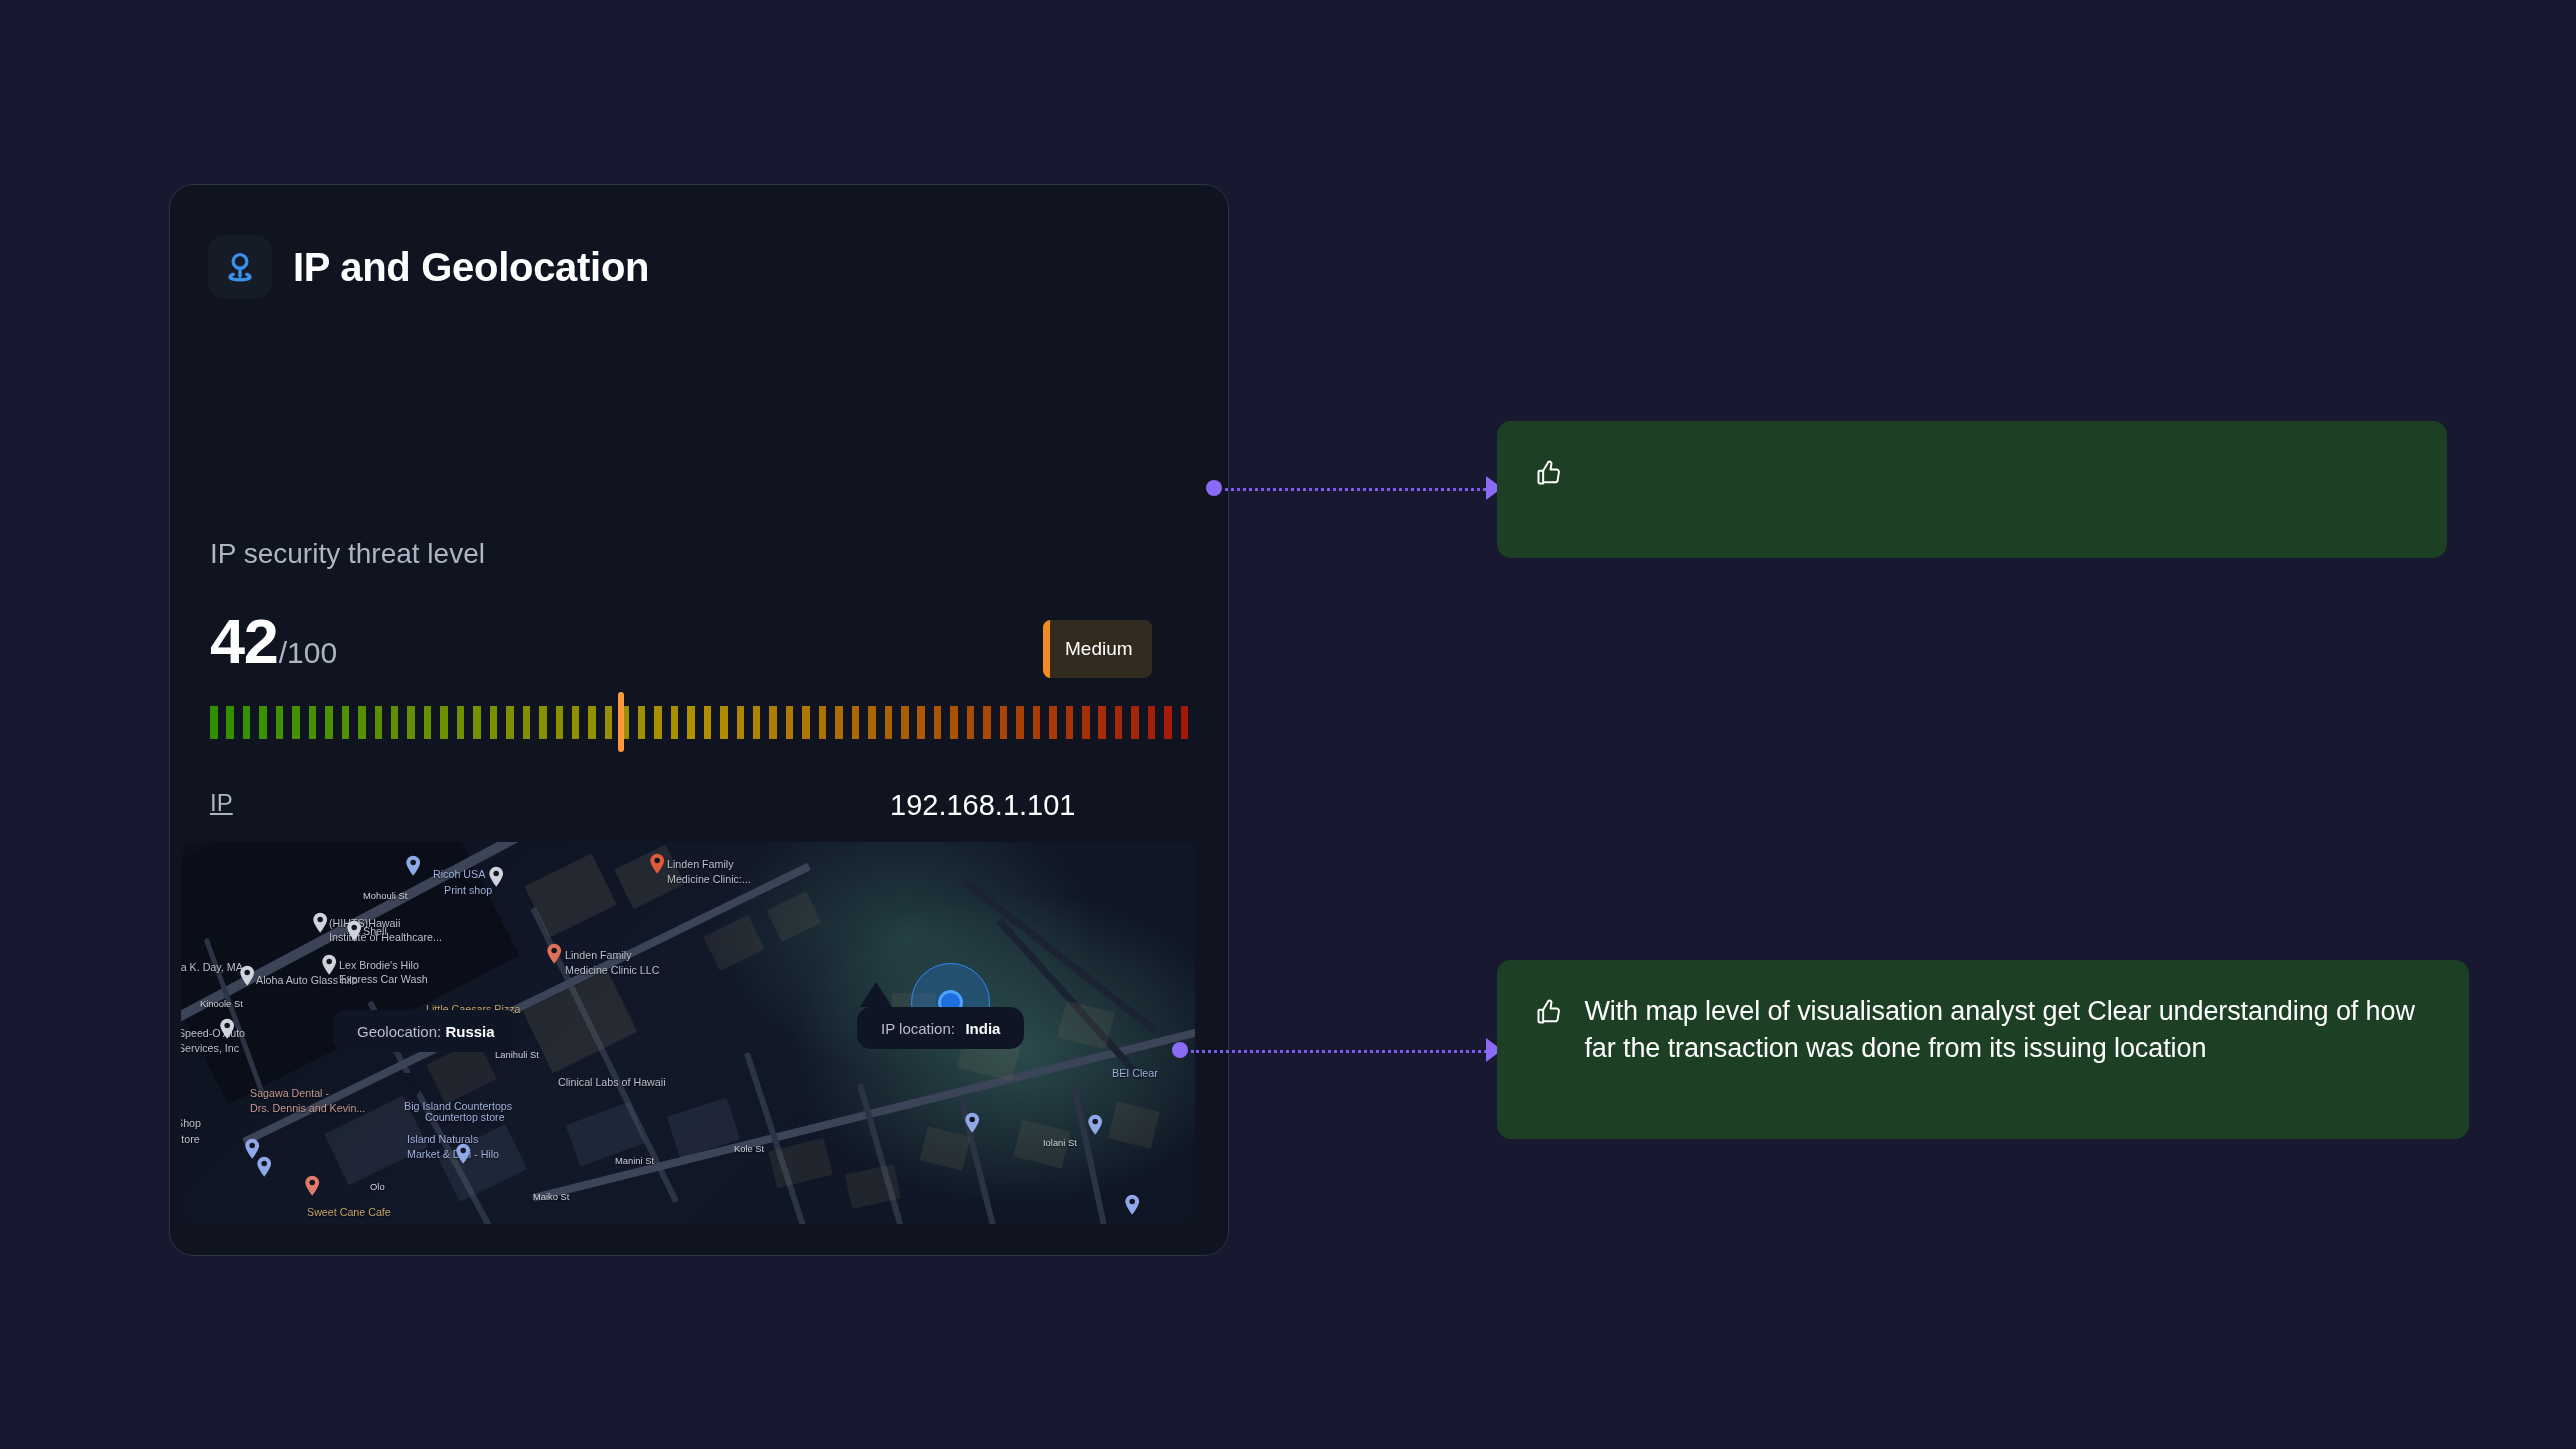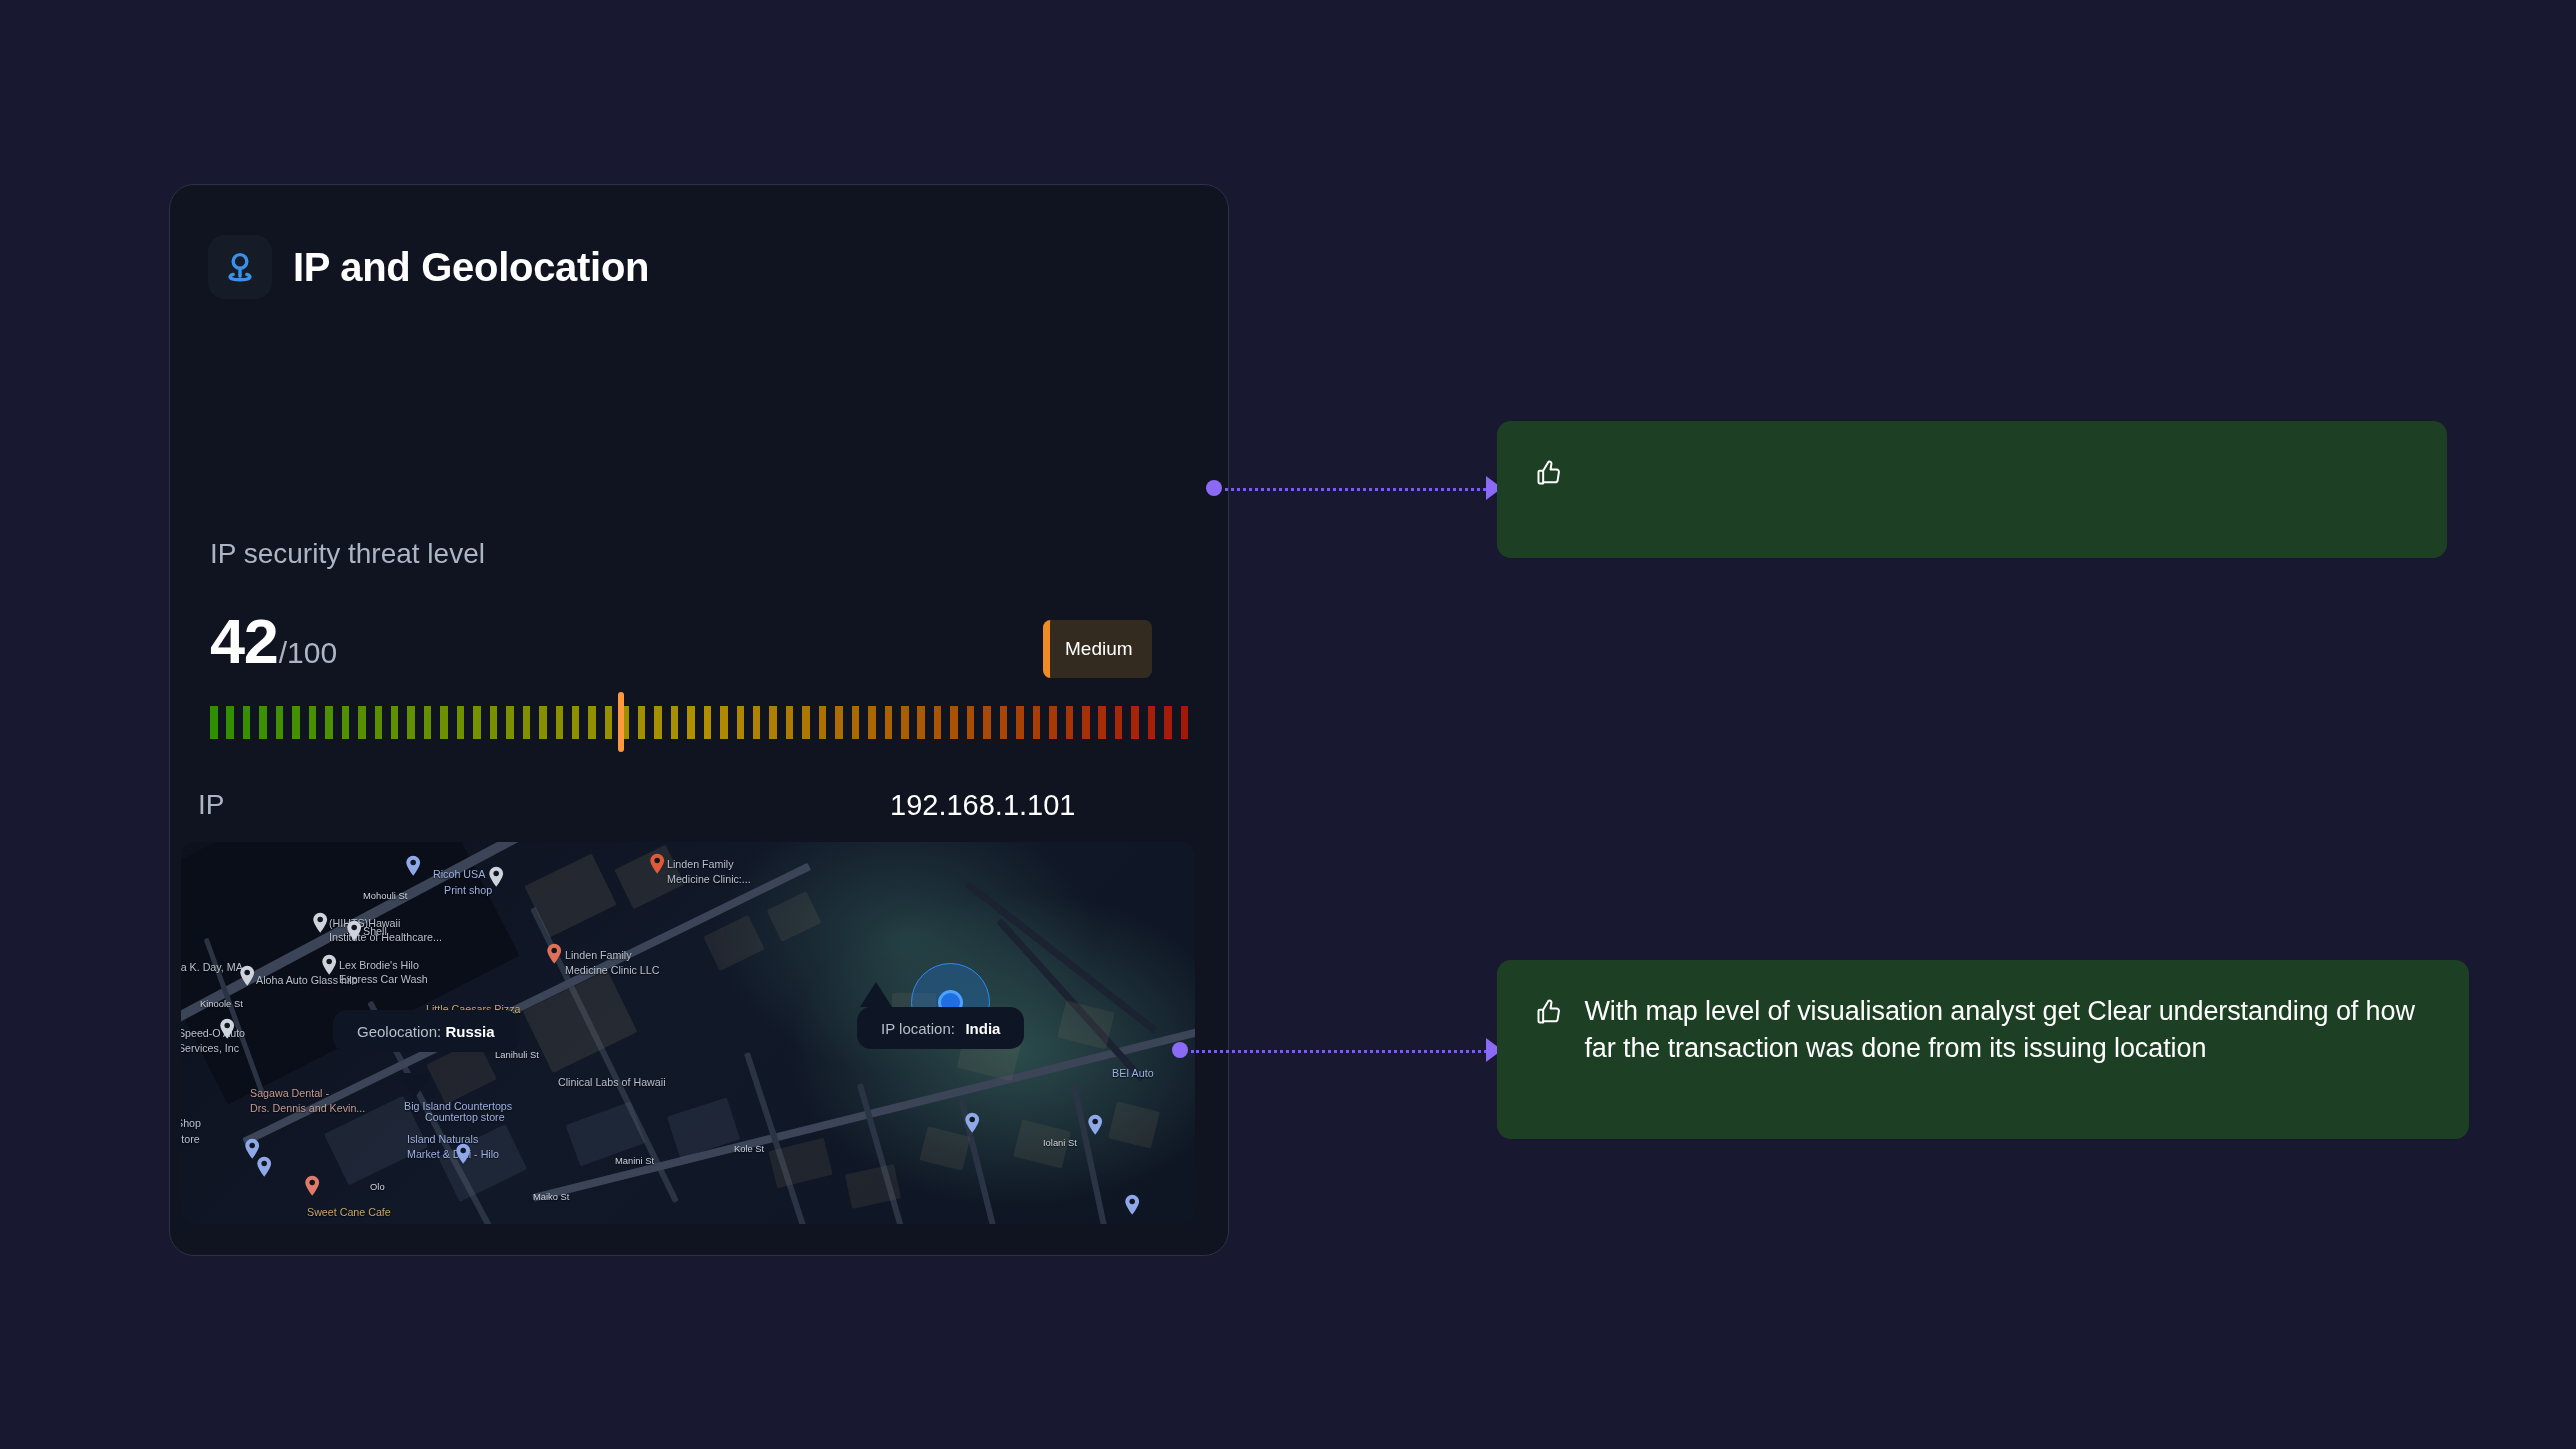--- a/index.html
+++ b/index.html
@@ -140,25 +140,26 @@
     left: 0;
     top: 604px;
     width: 100%;
   }
   .detail-row {
     position: relative;
     height: 72px;
   }
   .detail-key {
     position: absolute;
-    left: 28px;
+    left: 40px;
     top: 0;
     color: #aeb5c2;
-    font-size: 28px;
+    font-size: 24px;
     white-space: nowrap;
+    text-decoration: underline;
   }
   .detail-val {
     position: absolute;
     left: 720px;
     top: 0;
     white-space: nowrap;
   }
   .val-primary {
     color: #ffffff;
     font-size: 29px;
@@ -492,21 +493,21 @@
       <div class="map-label street" style="left: 314px; top: 208px;">Lanihuli St</div>
       <div class="map-label street" style="left: 19px; top: 157px;">Kinoole St</div>
       <div class="map-label blue" style="left: 223px; top: 258px;">Big Island Countertops</div>
       <div class="map-label blue" style="left: 244px; top: 269px;">Countertop store</div>
       <div class="map-label blue" style="left: 226px; top: 291px;">Island Naturals</div>
       <div class="map-label blue" style="left: 226px; top: 306px;">Market &amp; Deli - Hilo</div>
       <div class="map-label street" style="left: 352px; top: 350px;">Maiko St</div>
       <div class="map-label street" style="left: 434px; top: 314px;">Manini St</div>
       <div class="map-label street" style="left: 553px; top: 302px;">Kole St</div>
       <div class="map-label street" style="left: 862px; top: 296px;">Iolani St</div>
-      <div class="map-label blue" style="left: 931px; top: 225px;">BEI Auto</div>
+      <div class="map-label blue" style="left: 931px; top: 225px;">BEI Clear</div>
       <div class="map-label street" style="left: 189px; top: 340px;">Olo</div>
       <div class="map-label" style="left: -5px; top: 275px;">Shop</div>
       <div class="map-label" style="left: -5px; top: 291px;">store</div>
       <div class="map-label amber" style="left: 126px; top: 364px;">Sweet Cane Cafe</div>
       <div class="map-label blue" style="left: 711px; top: 189px;">Big Island Co</div>
     </div>
   <div id="map-pins">
       <div class="map-pin" style="left: 224px; top: 12.6px;">
         <svg width="16.4" height="21.4" viewBox="0 0 26 34">
           <path d="M13 33 C13 33 24 19 24 12 A11 11 0 1 0 2 12 C2 19 13 33 13 33 Z" fill="#8fa8e8"></path>

